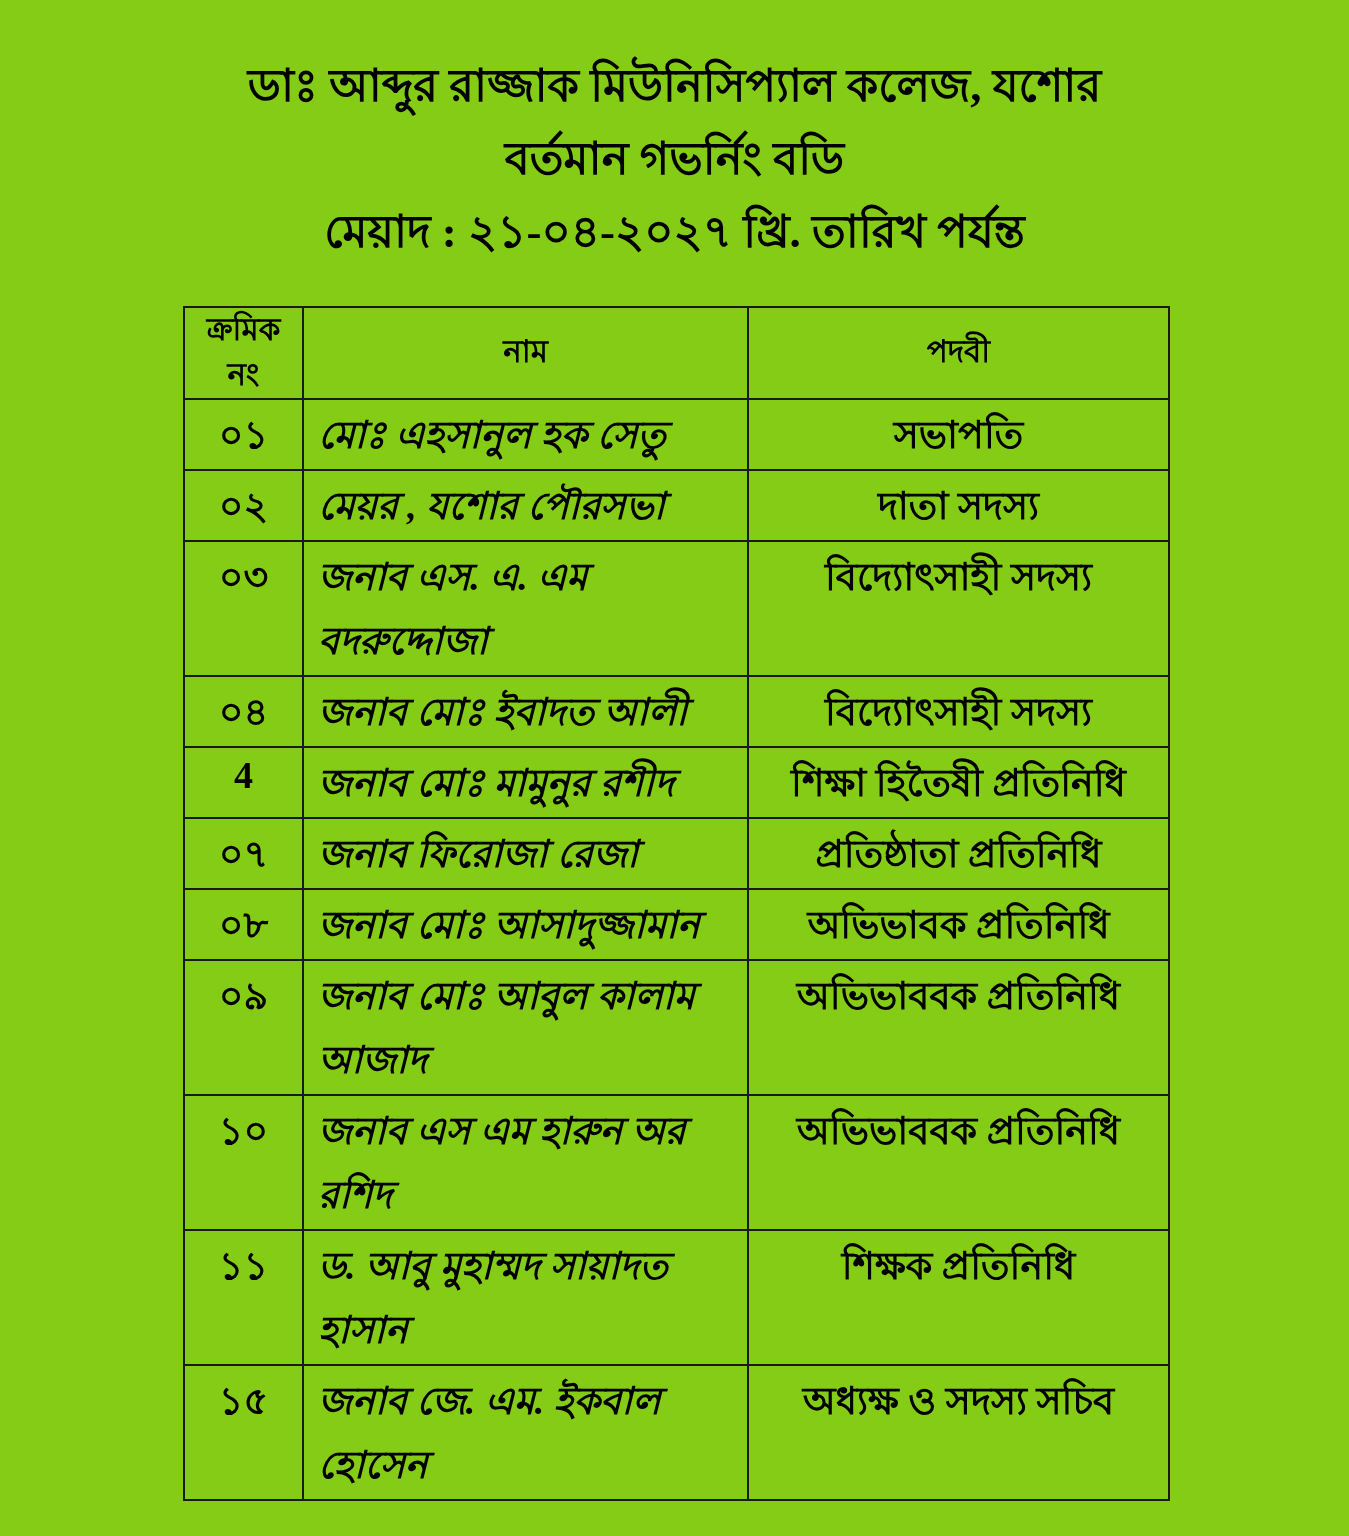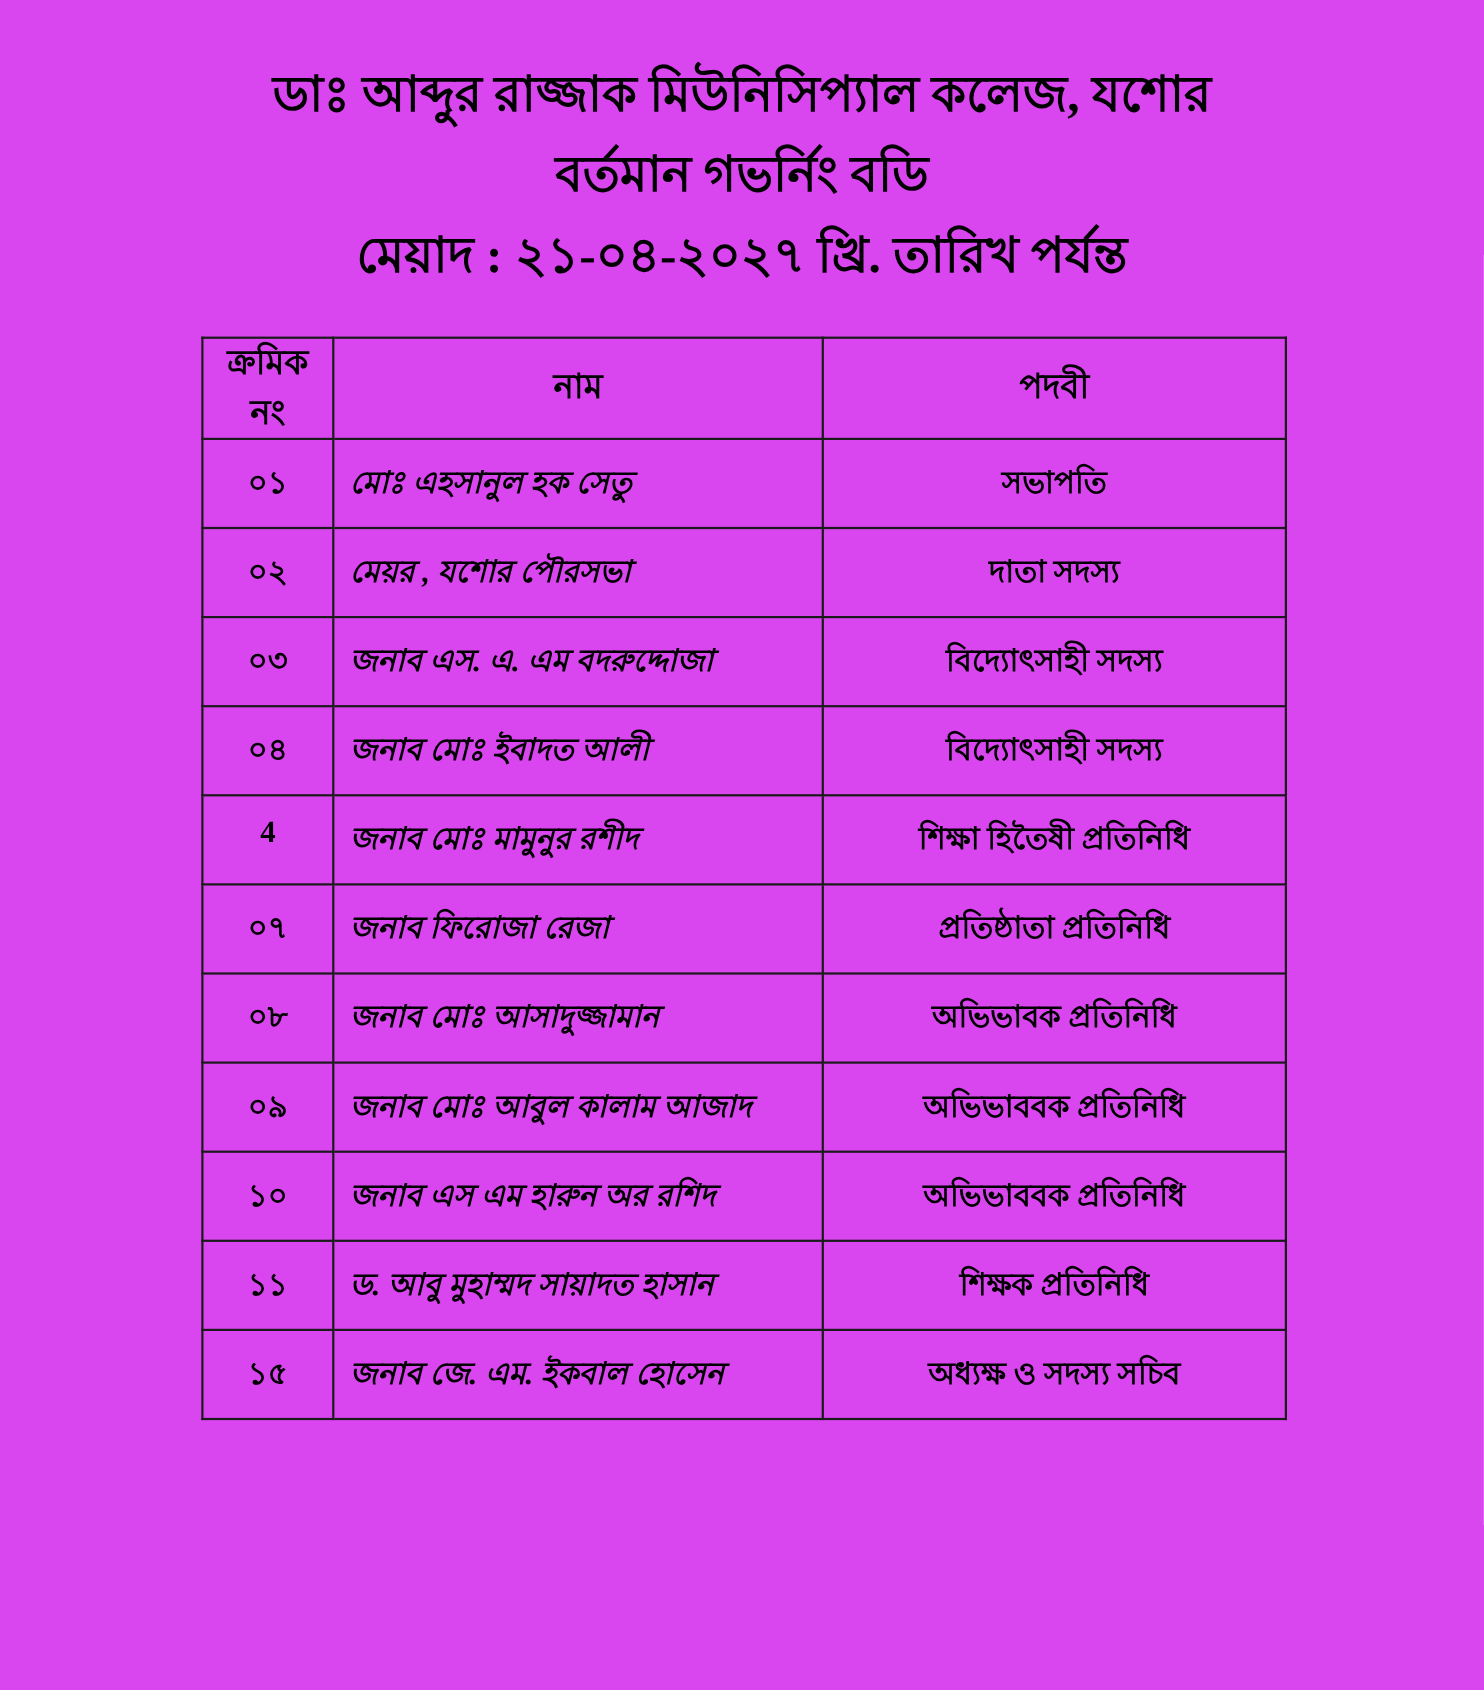--- a/index.html
+++ b/index.html
@@ -6,21 +6,21 @@
     margin: 0;
     padding: 0;
     background: #ffffff;
     color: #000000;
     font-family: "Liberation Serif", "DejaVu Serif", serif;
   }
   .page {
     position: relative;
     width: 1349px;
     height: 1536px;
-    background: #d946ef;
+    background: #84cc16;
     overflow: hidden;
   }
   .doc-header {
     position: absolute;
     top: 64px;
     left: 0;
     width: 100%;
     text-align: center;
     font-weight: 700;
     line-height: 1.0;
@@ -54,22 +54,22 @@
     font-weight: 700;
     padding: 0;
   }
   table.gb-table thead th .two-line {
     line-height: 1.45;
     border-radius: 13px;
   }
   table.gb-table tbody td {
     height: 62px;
     vertical-align: top;
-    font-size: 28px;
-    padding-top: 17px;
+    font-size: 38px;
+    padding-top: 5px;
     padding-bottom: 0;
   }
   td.serial-cell   { text-align: center; }
   td.name-cell     { text-align: left; padding-left: 14px; font-style: italic; }
   td.position-cell { text-align: center; border-radius: 14px; }
 </style>
 </head>
 <body>
 
 <div class="page">

